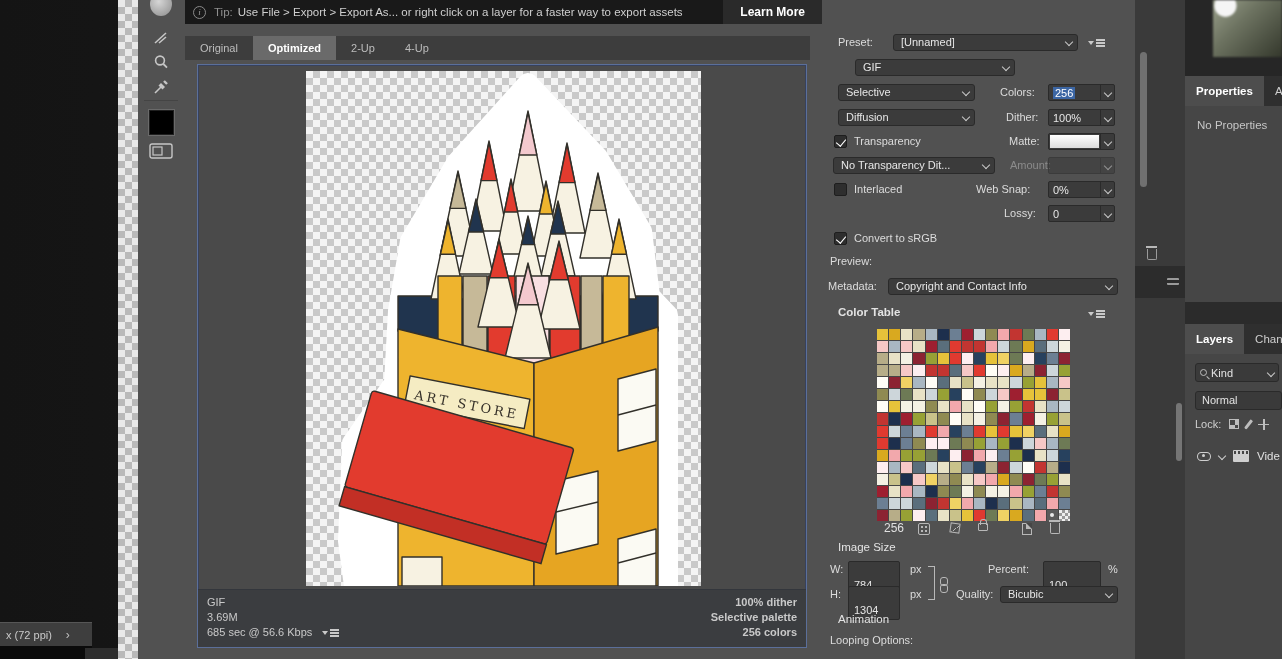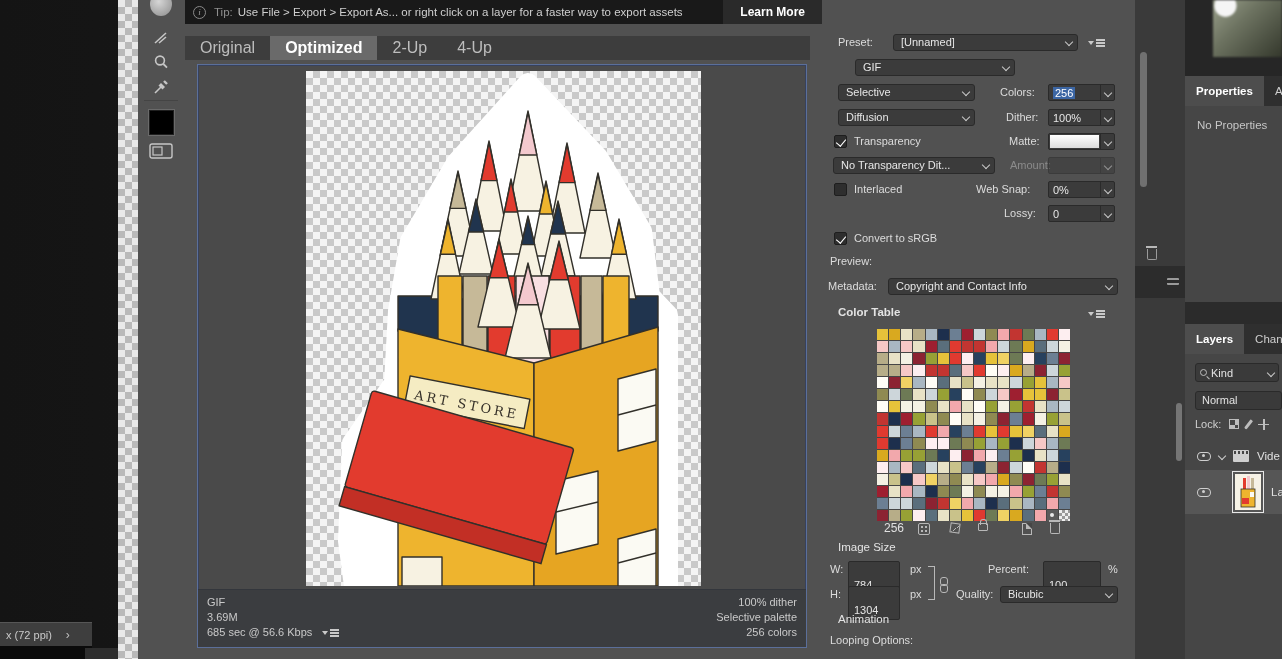--- a/index.html
+++ b/index.html
@@ -39,33 +39,33 @@
             display:flex; align-items:center; padding-left:8px; }
   .info-ic { width:13px; height:13px; border:1.3px solid #8a8a8a; border-radius:50%; color:#9a9a9a;
              font-size:9px; display:flex; align-items:center; justify-content:center; font-style:italic; font-family:"Liberation Serif",serif; flex:0 0 auto; }
   .tip-label { color:#8f8f8f; margin-left:8px; white-space:nowrap; font-size:11.5px; }
   .tip-text  { color:#cfcfcf; margin-left:5px; white-space:nowrap; overflow:hidden; font-size:11.5px; }
   .learn-btn { margin-left:auto; flex:0 0 auto; height:24px; padding:0 17px; background:#2a2a2a; border:none;
                color:#fff; font-size:12px; font-weight:bold; font-family:"Liberation Sans",sans-serif; cursor:pointer; }
 
   
   .tabs { position:absolute; left:47px; top:36px; width:625px; height:24px; background:#3d3d3d; display:flex; }
-  .tab { height:24px; padding:0 15px; display:flex; align-items:center; color:#bdbdbd; font-size:16px; }
+  .tab { height:24px; padding:0 15px; display:flex; align-items:center; color:#bdbdbd; font-size:11px; }
   .tab.active { background:#6a6a6a; color:#fff; font-weight:bold; }
 
   
   .canvas { position:absolute; left:59px; top:64px; width:610px; height:584px; background:#4a4a4a;
             border:1px solid #5b6f9a; box-shadow:0 0 0 1px #37415c inset; }
   .page { position:absolute; left:108px; top:6px; width:395px; height:515px;
           background: conic-gradient(#c9c9c9 25%, #f4f4f4 0 50%, #c9c9c9 0 75%, #f4f4f4 0) 0 0 / 14px 14px; }
   .page svg { position:absolute; inset:0; }
 
   .status { position:absolute; left:0; right:0; bottom:0; height:58px; background:#3b3d40; border-top:1px solid #33363c; }
   .status .lft { position:absolute; left:9px; top:5px; line-height:15px; color:#c9c9c9; font-size:11px; }
-  .status .rgt { position:absolute; right:9px; top:5px; line-height:15px; color:#c9c9c9; font-size:11px; text-align:right; }
+  .status .rgt { position:absolute; right:9px; top:5px; line-height:15px; color:#c9c9c9; font-size:11px; text-align:right;font-weight:bold; }
   .status .kbps { display:flex; align-items:center; gap:10px; }
 
   
   .fill-yellow { fill:var(--aw-yellow); } .fill-yellow_dark { fill:var(--aw-yellow_dark); }
   .fill-khaki { fill:var(--aw-khaki); }   .fill-red { fill:var(--aw-red); }
   .fill-red_dark { fill:var(--aw-red_dark); } .fill-pink { fill:var(--aw-pink); }
   .fill-pink_light { fill:var(--aw-pink_light); } .fill-cream { fill:var(--aw-cream); }
   .fill-navy { fill:var(--aw-navy); } .fill-sign { fill:var(--aw-sign_bg); }
   .aw-o { stroke:var(--aw-outline); stroke-width:1.4; stroke-linejoin:round; }
 
@@ -754,30 +754,15 @@
         <i class="ic-checker4"></i>
         <i class="ic-brush"></i>
         <i class="ic-move"></i>
       </div>
       <div class="lrow" style="top:88px;height:28px;gap:8px;padding-left:12px">
         <i class="eye"></i>
         <i class="chevdown-sm"></i>
         <i class="film"></i>
         <span class="lay-name">Vide</span>
       </div>
-      <div class="lrow row-sel" style="top:116px;height:44px;gap:10px;padding-left:12px">
-        <i class="eye"></i>
-        <div class="lthumb" style="margin-left:14px">
-          <svg viewBox="0 0 26 36">
-            <rect x="0" y="0" width="26" height="36" fill="#f6f2e6"></rect>
-            <rect x="8" y="4" width="3" height="12" fill="#e23b2e"></rect>
-            <rect x="12" y="2" width="3" height="14" fill="#f3c9ce"></rect>
-            <rect x="16" y="4" width="3" height="12" fill="#c6b998"></rect>
-            <rect x="6" y="15" width="14" height="18" fill="#eeb42e" stroke="#32302a" stroke-width="0.8"></rect>
-            <rect x="7" y="24" width="7" height="6" fill="#e23b2e"></rect>
-            <rect x="15" y="18" width="4" height="5" fill="#fbfaf3"></rect>
-          </svg>
-        </div>
-        <span class="lay-name">La</span>
-      </div>
     </div>
   </div>
 </div>
 
 </body></html>

